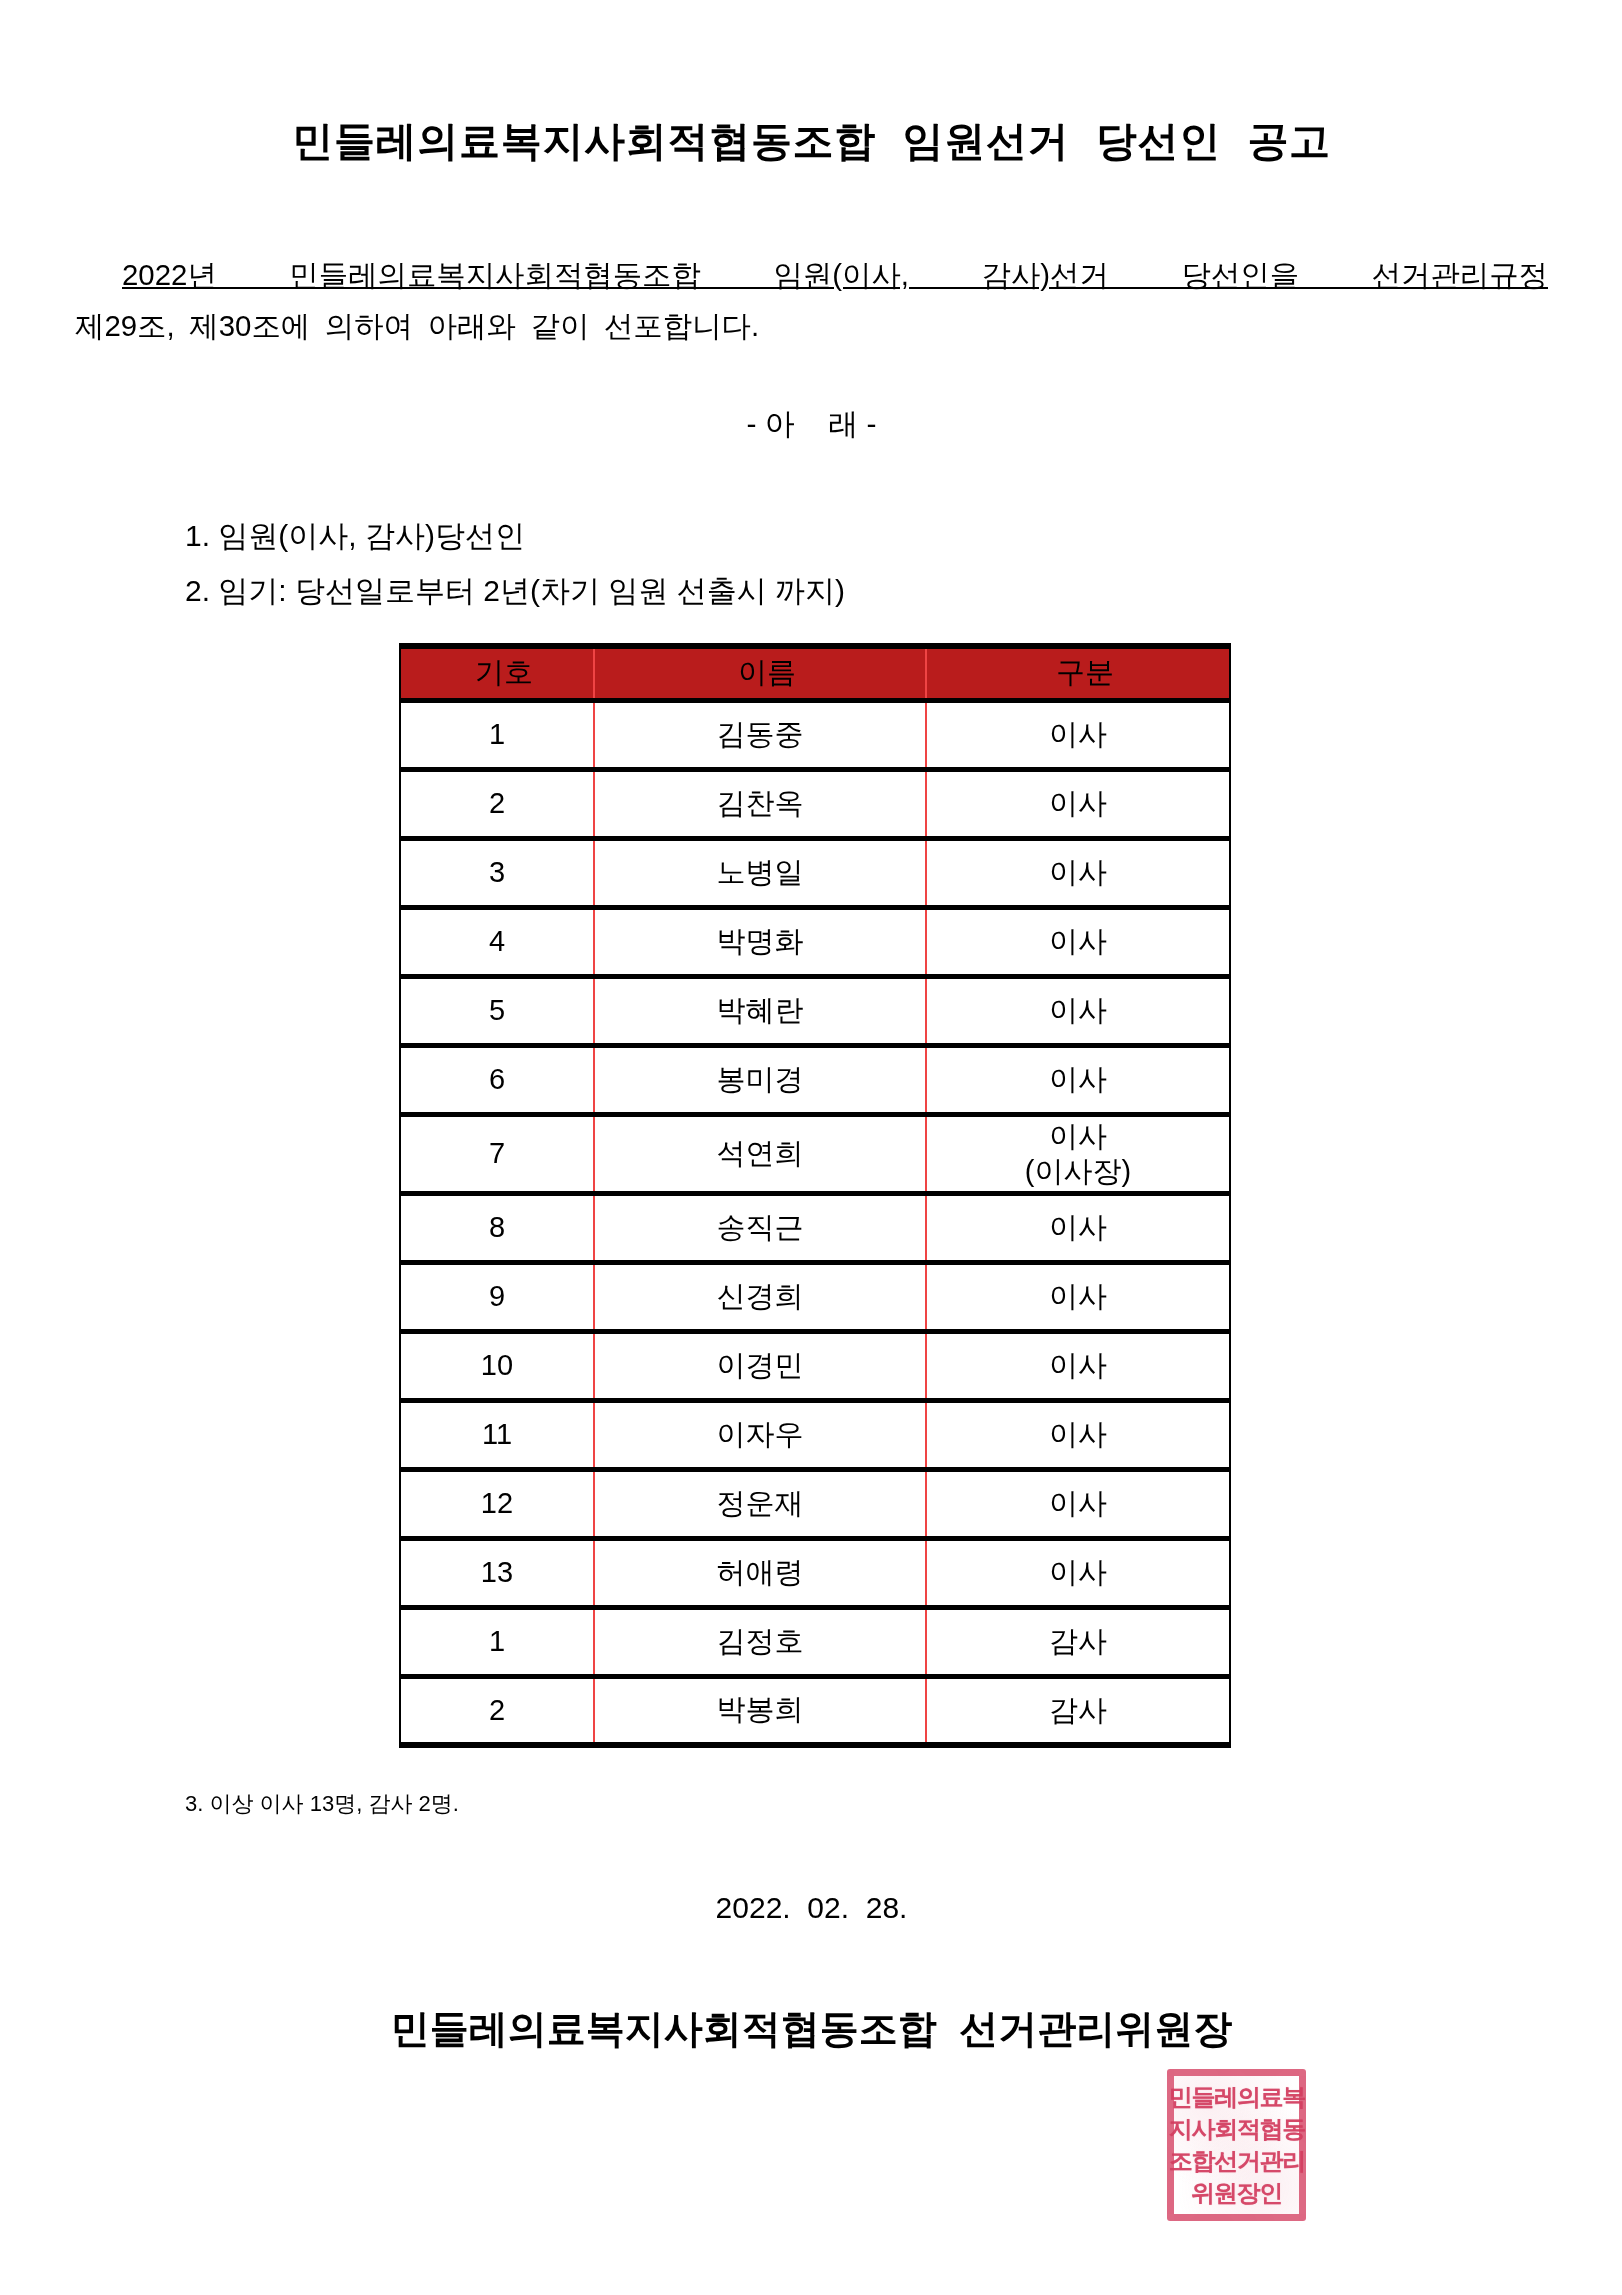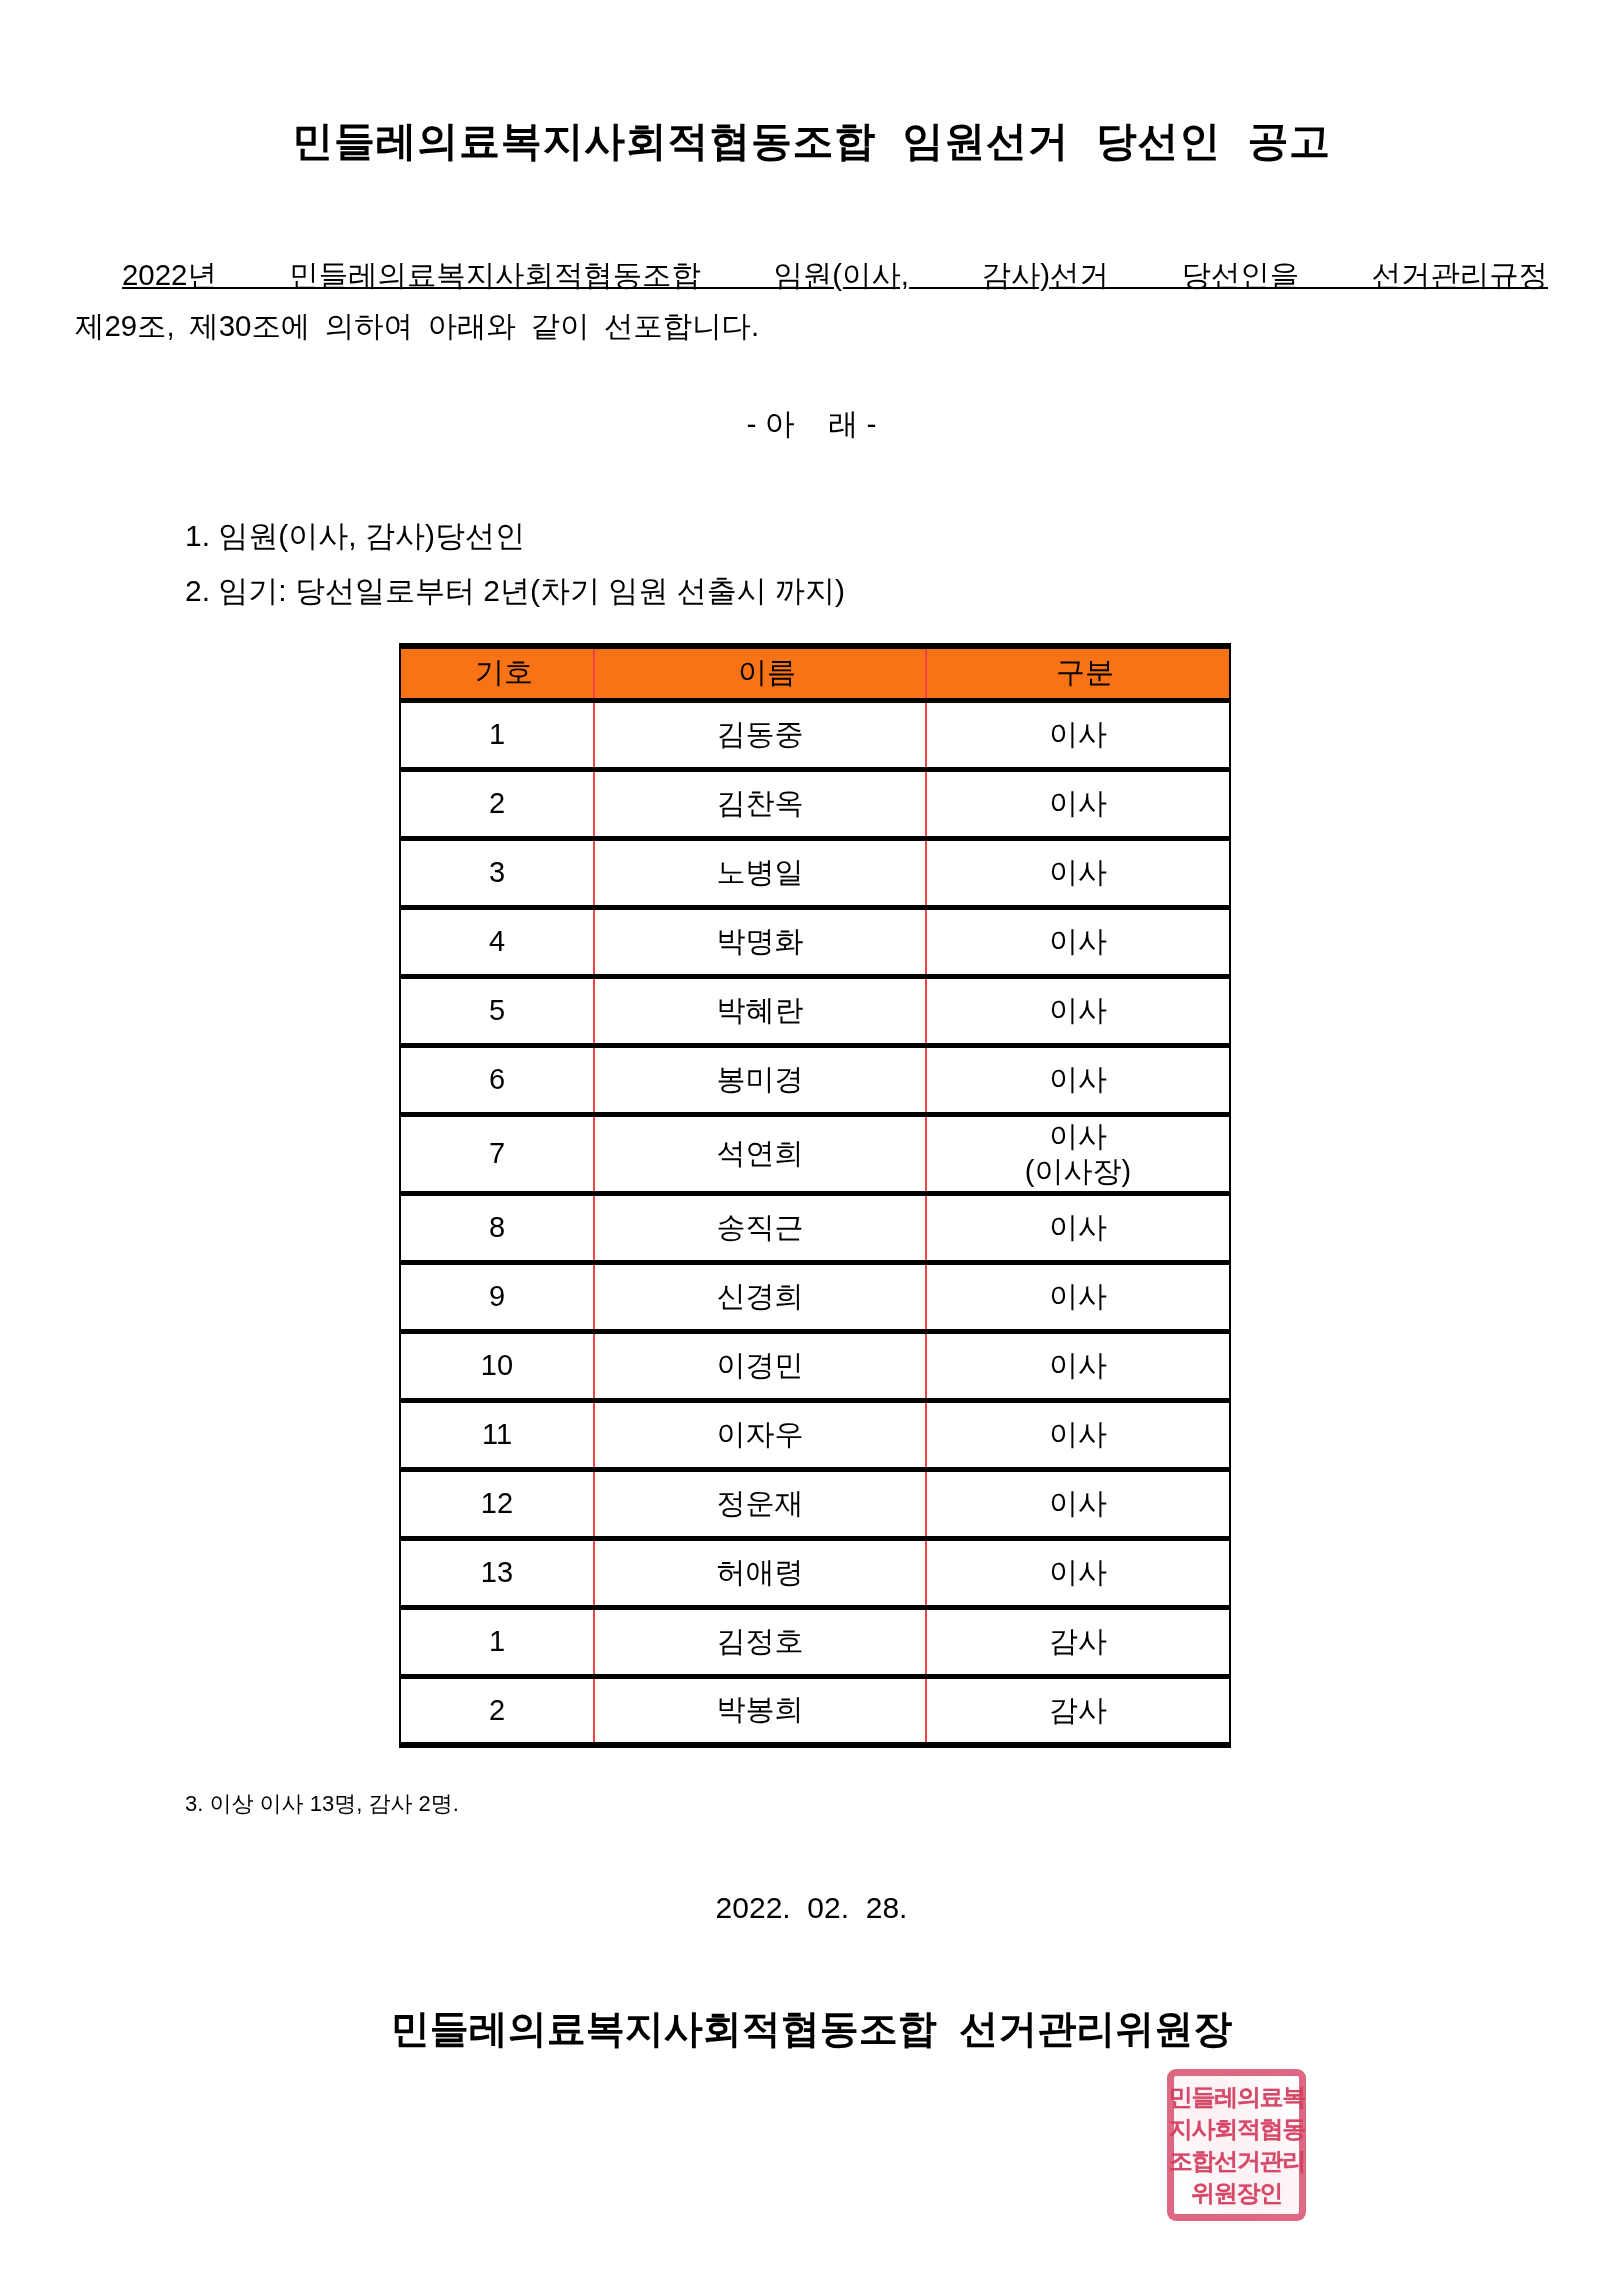--- a/index.html
+++ b/index.html
@@ -72,21 +72,21 @@
   .winners-table col.c-no   { width: 194px; }
   .winners-table col.c-name { width: 332px; }
   .winners-table col.c-role { width: 304px; }
   .winners-table th, .winners-table td {
     text-align: center;
     vertical-align: middle;
     font-weight: normal;
     padding: 0;
   }
   .winners-table thead tr { height: 54px; }
-  .winners-table thead th { background: #f97316; padding-left: 14px; }
+  .winners-table thead th { background: #b91c1c; padding-left: 14px; }
   .winners-table tbody tr { height: 69px; border-top: 5.9px solid #000; }
   .winners-table tbody tr.tall { height: 79px; }
   .winners-table th + th, .winners-table td + td { border-left: 2px solid #ef4444; }
   .winners-table td.role-cell { white-space: pre-line; line-height: 35px; }
   .item3 {
     margin: 41px 0 0 185px;
     font-size: 22px;
   }
   .doc-date {
     margin-top: 72px;
@@ -103,21 +103,21 @@
     word-spacing: 11.8px;
     z-index: 2;
   }
   .stamp {
     position: absolute;
     left: 1167px;
     top: 1955px;
     width: 139px;
     height: 152px;
     border: 7.2px solid rgba(214, 72, 104, 0.82);
-    border-radius: 9px;
+    border-radius: 3px;
     box-sizing: border-box;
     z-index: 1;
     display: flex;
     flex-direction: column;
     justify-content: space-evenly;
     align-items: center;
     padding: 2.6px 1.3px;
     background:
       radial-gradient(circle at 30% 20%, rgba(222, 96, 126, 0.10), rgba(255,255,255,0) 60%),
       radial-gradient(circle at 70% 80%, rgba(222, 96, 126, 0.10), rgba(255,255,255,0) 60%);

